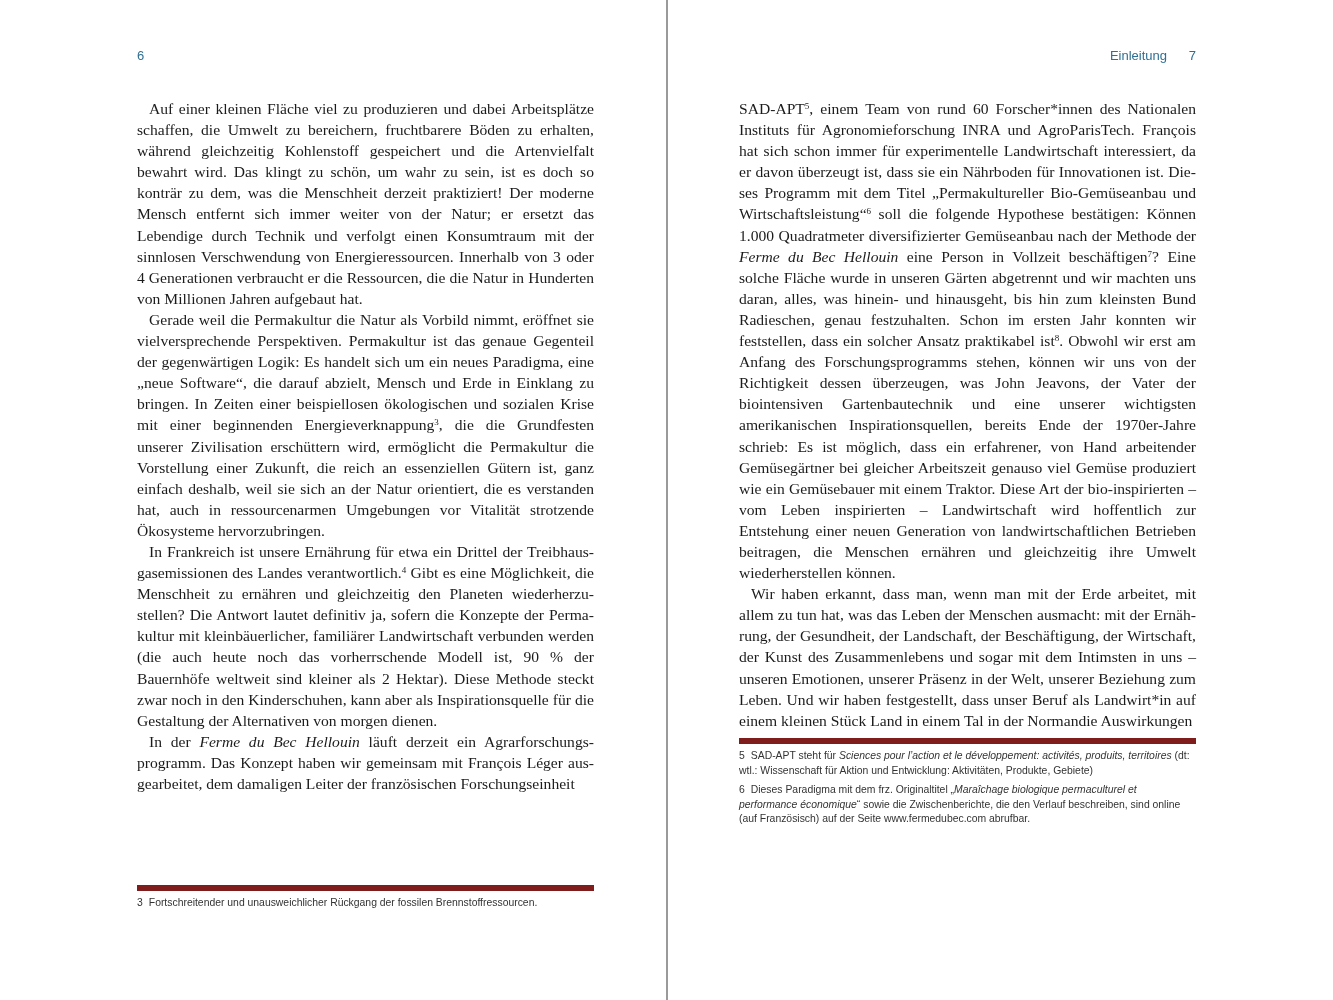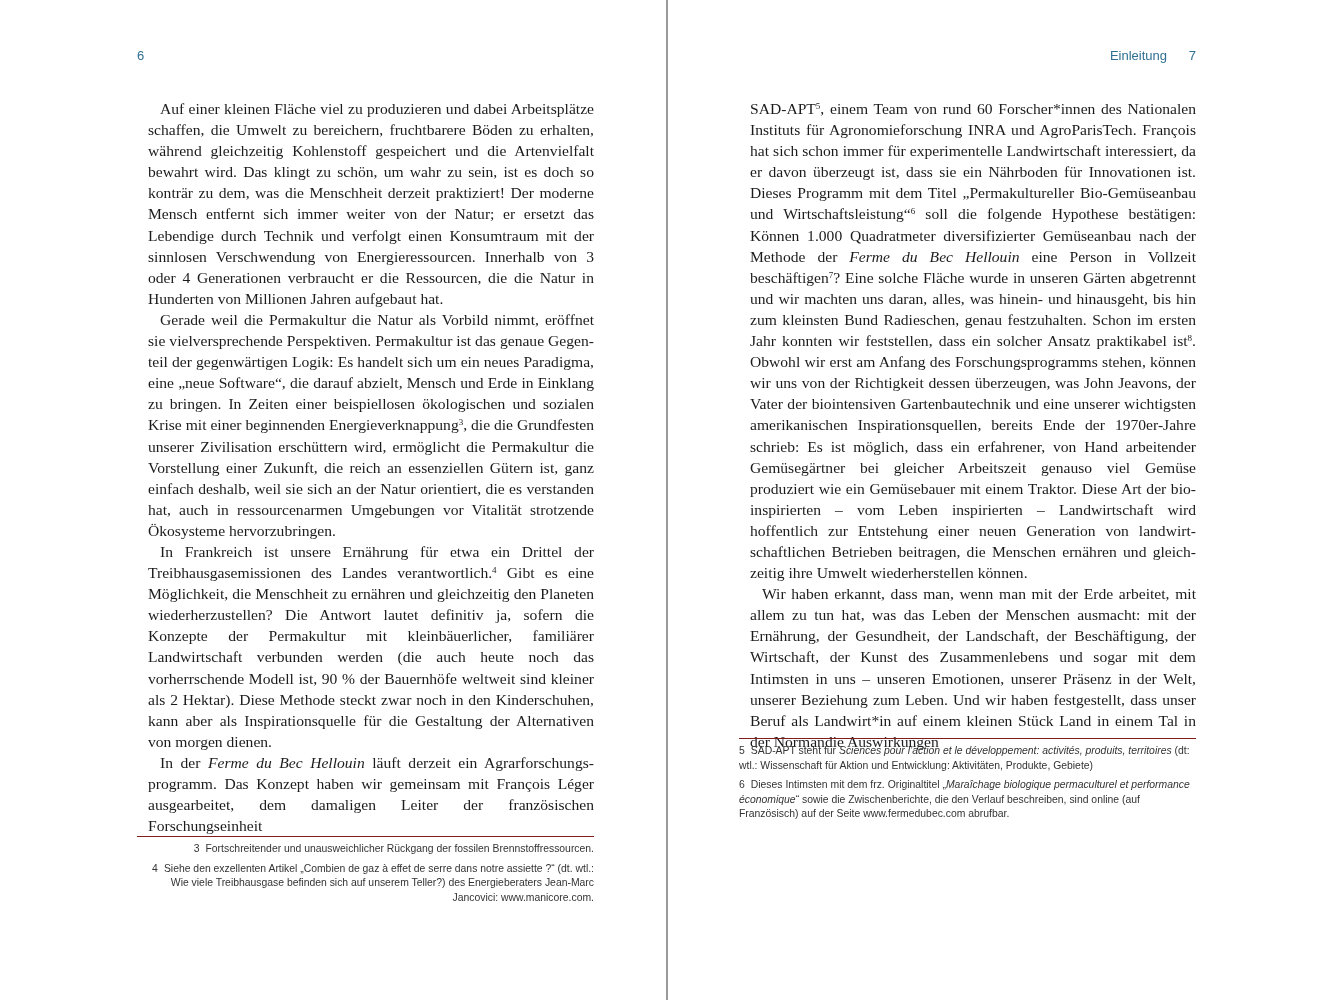--- a/index.html
+++ b/index.html
@@ -41,21 +41,21 @@
       font-size: 13px;
       color: #2f6f93;
     }
     .running-head .pnum-left { position: absolute; left: 0; top: 0; }
     .running-head .chapter { position: absolute; right: 29px; top: 0; transform: translateX(0); }
     .running-head .pnum-right { position: absolute; right: 0; top: 0; }
 
     .body-text {
       position: absolute;
       top: 98px;
-      left: 11px;
+      left: 0;
       right: 0;
       font-family: "Liberation Serif", "DejaVu Serif", serif;
       font-size: 15.6px;
       line-height: 21.1px;
       text-align: justify;
       hyphens: manual;
       color: #1b1b1b;
     }
     .body-text p {
       margin: 0;
@@ -70,24 +70,24 @@
     .body-text i { }
 
     .footnotes {
       position: absolute;
       left: 0;
       right: 0;
       font-family: "Liberation Sans", "DejaVu Sans", sans-serif;
       font-size: 10.4px;
       line-height: 14.6px;
       color: #333333;
-      border-top: 1px solid #7f1d1d;
+      border-top: 6px solid #7f1d1d;
       padding-top: 5px;
     }
-    .page-left .footnotes { top: 836px; text-align: right; }
+    .page-left .footnotes { top: 885px; }
     .page-right .footnotes { top: 738px; }
     .footnote { margin: 0 0 5px 0; }
     .footnote .fn-num { margin-right: 6px; }
     .footnote i { font-style: italic; }
   </style>
 </head>
 <body>
 
 <div class="spine"></div>
 
@@ -96,30 +96,29 @@
     <span class="pnum-left">6</span>
   </div>
   <div class="body-text">
       <p><span>Auf einer kleinen Fläche viel zu produzieren und dabei Arbeitsplätze schaffen, die Umwelt zu bereichern, fruchtbarere Böden zu erhalten, wäh­rend gleichzeitig Kohlenstoff gespeichert und die Artenvielfalt bewahrt wird. Das klingt zu schön, um wahr zu sein, ist es doch so konträr zu dem, was die Menschheit derzeit praktiziert! Der moderne Mensch entfernt sich immer weiter von der Natur; er ersetzt das Lebendige durch Technik und verfolgt einen Konsumtraum mit der sinnlosen Verschwendung von Energieressourcen. Innerhalb von 3 oder 4 Generationen verbraucht er die Ressourcen, die die Natur in Hunderten von Millionen Jahren aufge­baut hat.</span></p>
       <p><span>Gerade weil die Permakultur die Natur als Vorbild nimmt, eröffnet sie vielversprechende Perspektiven. Permakultur ist das genaue Gegen­teil der gegenwärtigen Logik: Es handelt sich um ein neues Paradigma, eine „neue Software“, die darauf abzielt, Mensch und Erde in Einklang zu bringen. In Zeiten einer beispiellosen ökologischen und sozialen Krise mit einer beginnenden Energieverknappung</span><sup>3</sup><span>, die die Grundfesten unserer Zivilisation erschüttern wird, ermöglicht die Permakultur die Vorstellung einer Zukunft, die reich an essenziellen Gütern ist, ganz einfach deshalb, weil sie sich an der Natur orientiert, die es verstanden hat, auch in ressourcenarmen Umgebungen vor Vitalität strotzende Ökosysteme hervorzubringen.</span></p>
       <p><span>In Frankreich ist unsere Ernährung für etwa ein Drittel der Treibhaus­gasemissionen des Landes verantwortlich.</span><sup>4</sup><span> Gibt es eine Möglichkeit, die Menschheit zu ernähren und gleichzeitig den Planeten wiederherzu­stellen? Die Antwort lautet definitiv ja, sofern die Konzepte der Perma­kultur mit kleinbäuerlicher, familiärer Landwirtschaft verbunden werden (die auch heute noch das vorherrschende Modell ist, 90 % der Bauernhöfe weltweit sind kleiner als 2 Hektar). Diese Methode steckt zwar noch in den Kinderschuhen, kann aber als Inspirationsquelle für die Gestaltung der Alternativen von morgen dienen.</span></p>
       <p><span>In der </span><i>Ferme du Bec Hellouin</i><span> läuft derzeit ein Agrarforschungs­programm. Das Konzept haben wir gemeinsam mit François Léger aus­gearbeitet, dem damaligen Leiter der französischen Forschungseinheit</span></p>
     </div>
   <div class="footnotes">
       <div class="footnote"><span class="fn-num">3</span><span>Fortschreitender und unausweichlicher Rückgang der fossilen Brennstoffressourcen.</span></div>
-      <div class="footnote"><span class="fn-num">4</span><span>Siehe den exzellenten Artikel „Combien de gaz à effet de serre dans notre assiette ?“ (dt. wtl.: Wie viele Treibhausgase befinden sich auf unserem Teller?) des Energieberaters Jean-Marc Jancovici: www.manicore.com.</span></div>
     </div>
 </div>
 
 <div class="page page-right">
   <div class="running-head">
     <span class="chapter">Einleitung</span>
     <span class="pnum-right">7</span>
   </div>
   <div class="body-text">
       <p class="no-indent"><span>SAD-APT</span><sup>5</sup><span>, einem Team von rund 60 Forscher*innen des Nationalen Instituts für Agronomieforschung INRA und AgroParisTech. François hat sich schon immer für experimentelle Landwirtschaft interessiert, da er davon überzeugt ist, dass sie ein Nährboden für Innovationen ist. Die­ses Programm mit dem Titel „Permakultureller Bio-Gemüseanbau und Wirtschaftsleistung“</span><sup>6</sup><span> soll die folgende Hypothese bestätigen: Können 1.000 Quadratmeter diversifizierter Gemüseanbau nach der Methode der </span><i>Ferme du Bec Hellouin</i><span> eine Person in Vollzeit beschäftigen</span><sup>7</sup><span>? Eine solche Fläche wurde in unseren Gärten abgetrennt und wir machten uns daran, alles, was hinein- und hinausgeht, bis hin zum kleinsten Bund Radies­chen, genau festzuhalten. Schon im ersten Jahr konnten wir feststellen, dass ein solcher Ansatz praktikabel ist</span><sup>8</sup><span>. Obwohl wir erst am Anfang des Forschungsprogramms stehen, können wir uns von der Richtigkeit des­sen überzeugen, was John Jeavons, der Vater der biointensiven Garten­bautechnik und eine unserer wichtigsten amerikanischen Inspirations­quellen, bereits Ende der 1970er-Jahre schrieb: Es ist möglich, dass ein erfahrener, von Hand arbeitender Gemüsegärtner bei gleicher Arbeitszeit genauso viel Gemüse produziert wie ein Gemüsebauer mit einem Traktor. Diese Art der bio-inspirierten – vom Leben inspirierten – Landwirtschaft wird hoffentlich zur Entstehung einer neuen Generation von landwirt­schaftlichen Betrieben beitragen, die Menschen ernähren und gleich­zeitig ihre Umwelt wiederherstellen können.</span></p>
       <p><span>Wir haben erkannt, dass man, wenn man mit der Erde arbeitet, mit allem zu tun hat, was das Leben der Menschen ausmacht: mit der Ernäh­rung, der Gesundheit, der Landschaft, der Beschäftigung, der Wirtschaft, der Kunst des Zusammenlebens und sogar mit dem Intimsten in uns – unseren Emotionen, unserer Präsenz in der Welt, unserer Beziehung zum Leben. Und wir haben festgestellt, dass unser Beruf als Landwirt*in auf einem kleinen Stück Land in einem Tal in der Normandie Auswirkungen</span></p>
     </div>
   <div class="footnotes">
       <div class="footnote"><span class="fn-num">5</span><span>SAD-APT steht für </span><i>Sciences pour l’action et le développement: activités, produits, territoires</i><span> (dt: wtl.: Wissenschaft für Aktion und Entwicklung: Aktivitäten, Produkte, Gebiete)</span></div>
-      <div class="footnote"><span class="fn-num">6</span><span>Dieses Intimsten mit dem frz. Originaltitel „</span><i>Maraîchage biologique permaculturel et performance économique</i><span>“ sowie die Zwischenberichte, die den Verlauf beschreiben, sind online (auf Französisch) auf der Seite www.fermedubec.com abrufbar.</span></div>
+      <div class="footnote"><span class="fn-num">6</span><span>Dieses Paradigma mit dem frz. Originaltitel „</span><i>Maraîchage biologique permaculturel et performance économique</i><span>“ sowie die Zwischenberichte, die den Verlauf beschreiben, sind online (auf Französisch) auf der Seite www.fermedubec.com abrufbar.</span></div>
     </div>
 </div>
 
 </body></html>

